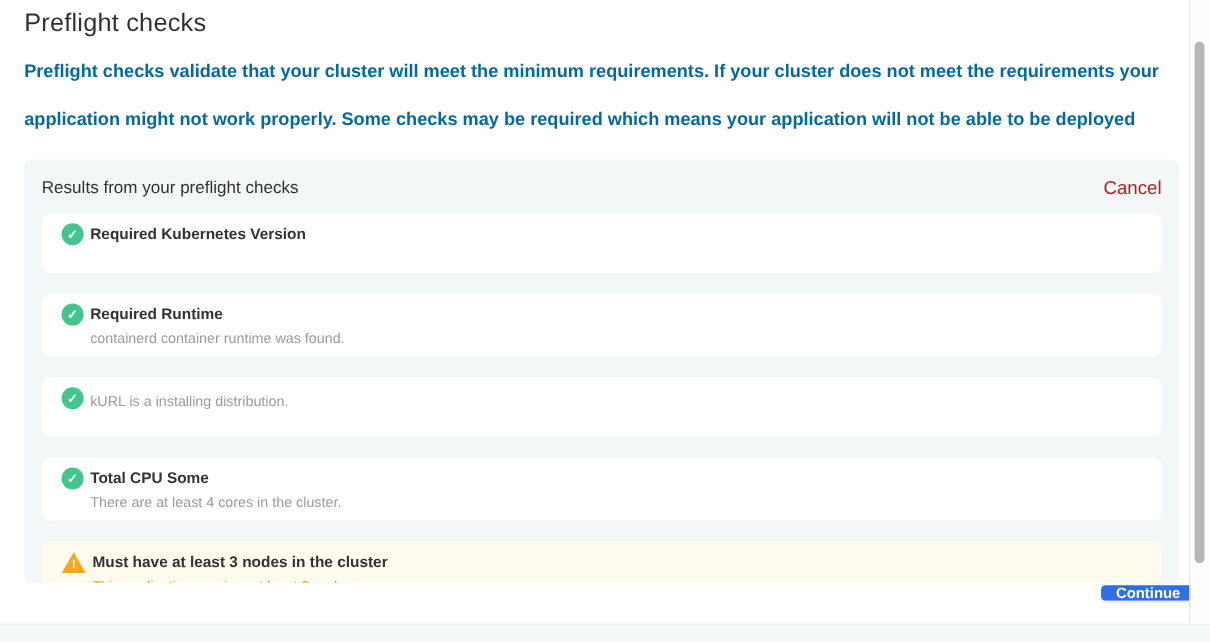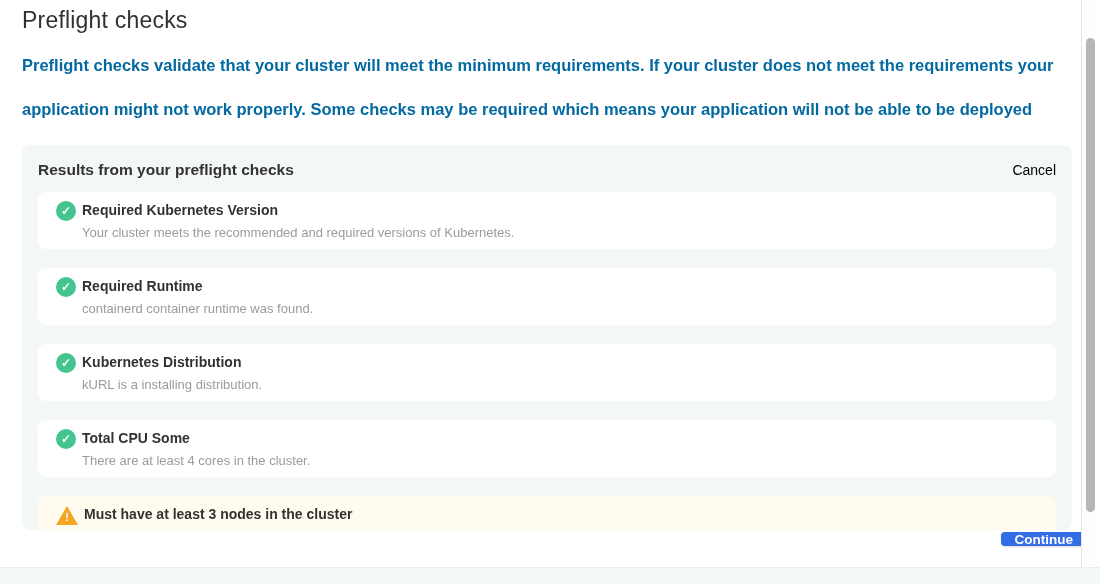--- a/index.html
+++ b/index.html
@@ -35,27 +35,27 @@
     overflow:hidden;
   }
   .panel-header {
     display:flex;
     align-items:center;
     justify-content:space-between;
     padding:2px 0 0 0;
   }
   .panel-heading {
     font-size:15.5px;
-    font-weight:bold;
+    font-weight:normal;
     color:#323232;
   }
   .cancel-link {
-    font-size:14px;
+    font-size:17px;
     font-weight:500;
-    color:#000000;
+    color:#b91c1c;
     text-decoration:none;
     cursor:pointer;
   }
   .checks-list { margin-top:13px; }
   .check-card {
     background:#ffffff;
     border-radius:8px;
     min-height:54px;
     padding:9px 16px 9px 10px;
     margin-bottom:19px;
@@ -162,34 +162,32 @@
 <div class="panel">
   <div class="panel-header">
     <span class="panel-heading">Results from your preflight checks</span>
     <a class="cancel-link">Cancel</a>
   </div>
   <div class="checks-list">
       <div class="check-card pass">
     <span class="status-icon icon-pass" style="background: rgb(68, 197, 143);"></span>
     <div class="check-text">
       <p class="check-title">Required Kubernetes Version</p>
-      <p class="check-msg">Your cluster meets the recommended and required versions of Kubernetes.</p>
     </div>
   </div>
       <div class="check-card pass">
     <span class="status-icon icon-pass" style="background: rgb(68, 197, 143);"></span>
     <div class="check-text">
       <p class="check-title">Required Runtime</p>
       <p class="check-msg">containerd container runtime was found.</p>
     </div>
   </div>
       <div class="check-card pass">
     <span class="status-icon icon-pass" style="background: rgb(68, 197, 143);"></span>
     <div class="check-text">
-      <p class="check-title">Kubernetes Distribution</p>
       <p class="check-msg">kURL is a installing distribution.</p>
     </div>
   </div>
       <div class="check-card pass">
     <span class="status-icon icon-pass" style="background: rgb(68, 197, 143);"></span>
     <div class="check-text">
       <p class="check-title">Total CPU Some</p>
       <p class="check-msg">There are at least 4 cores in the cluster.</p>
     </div>
   </div>

